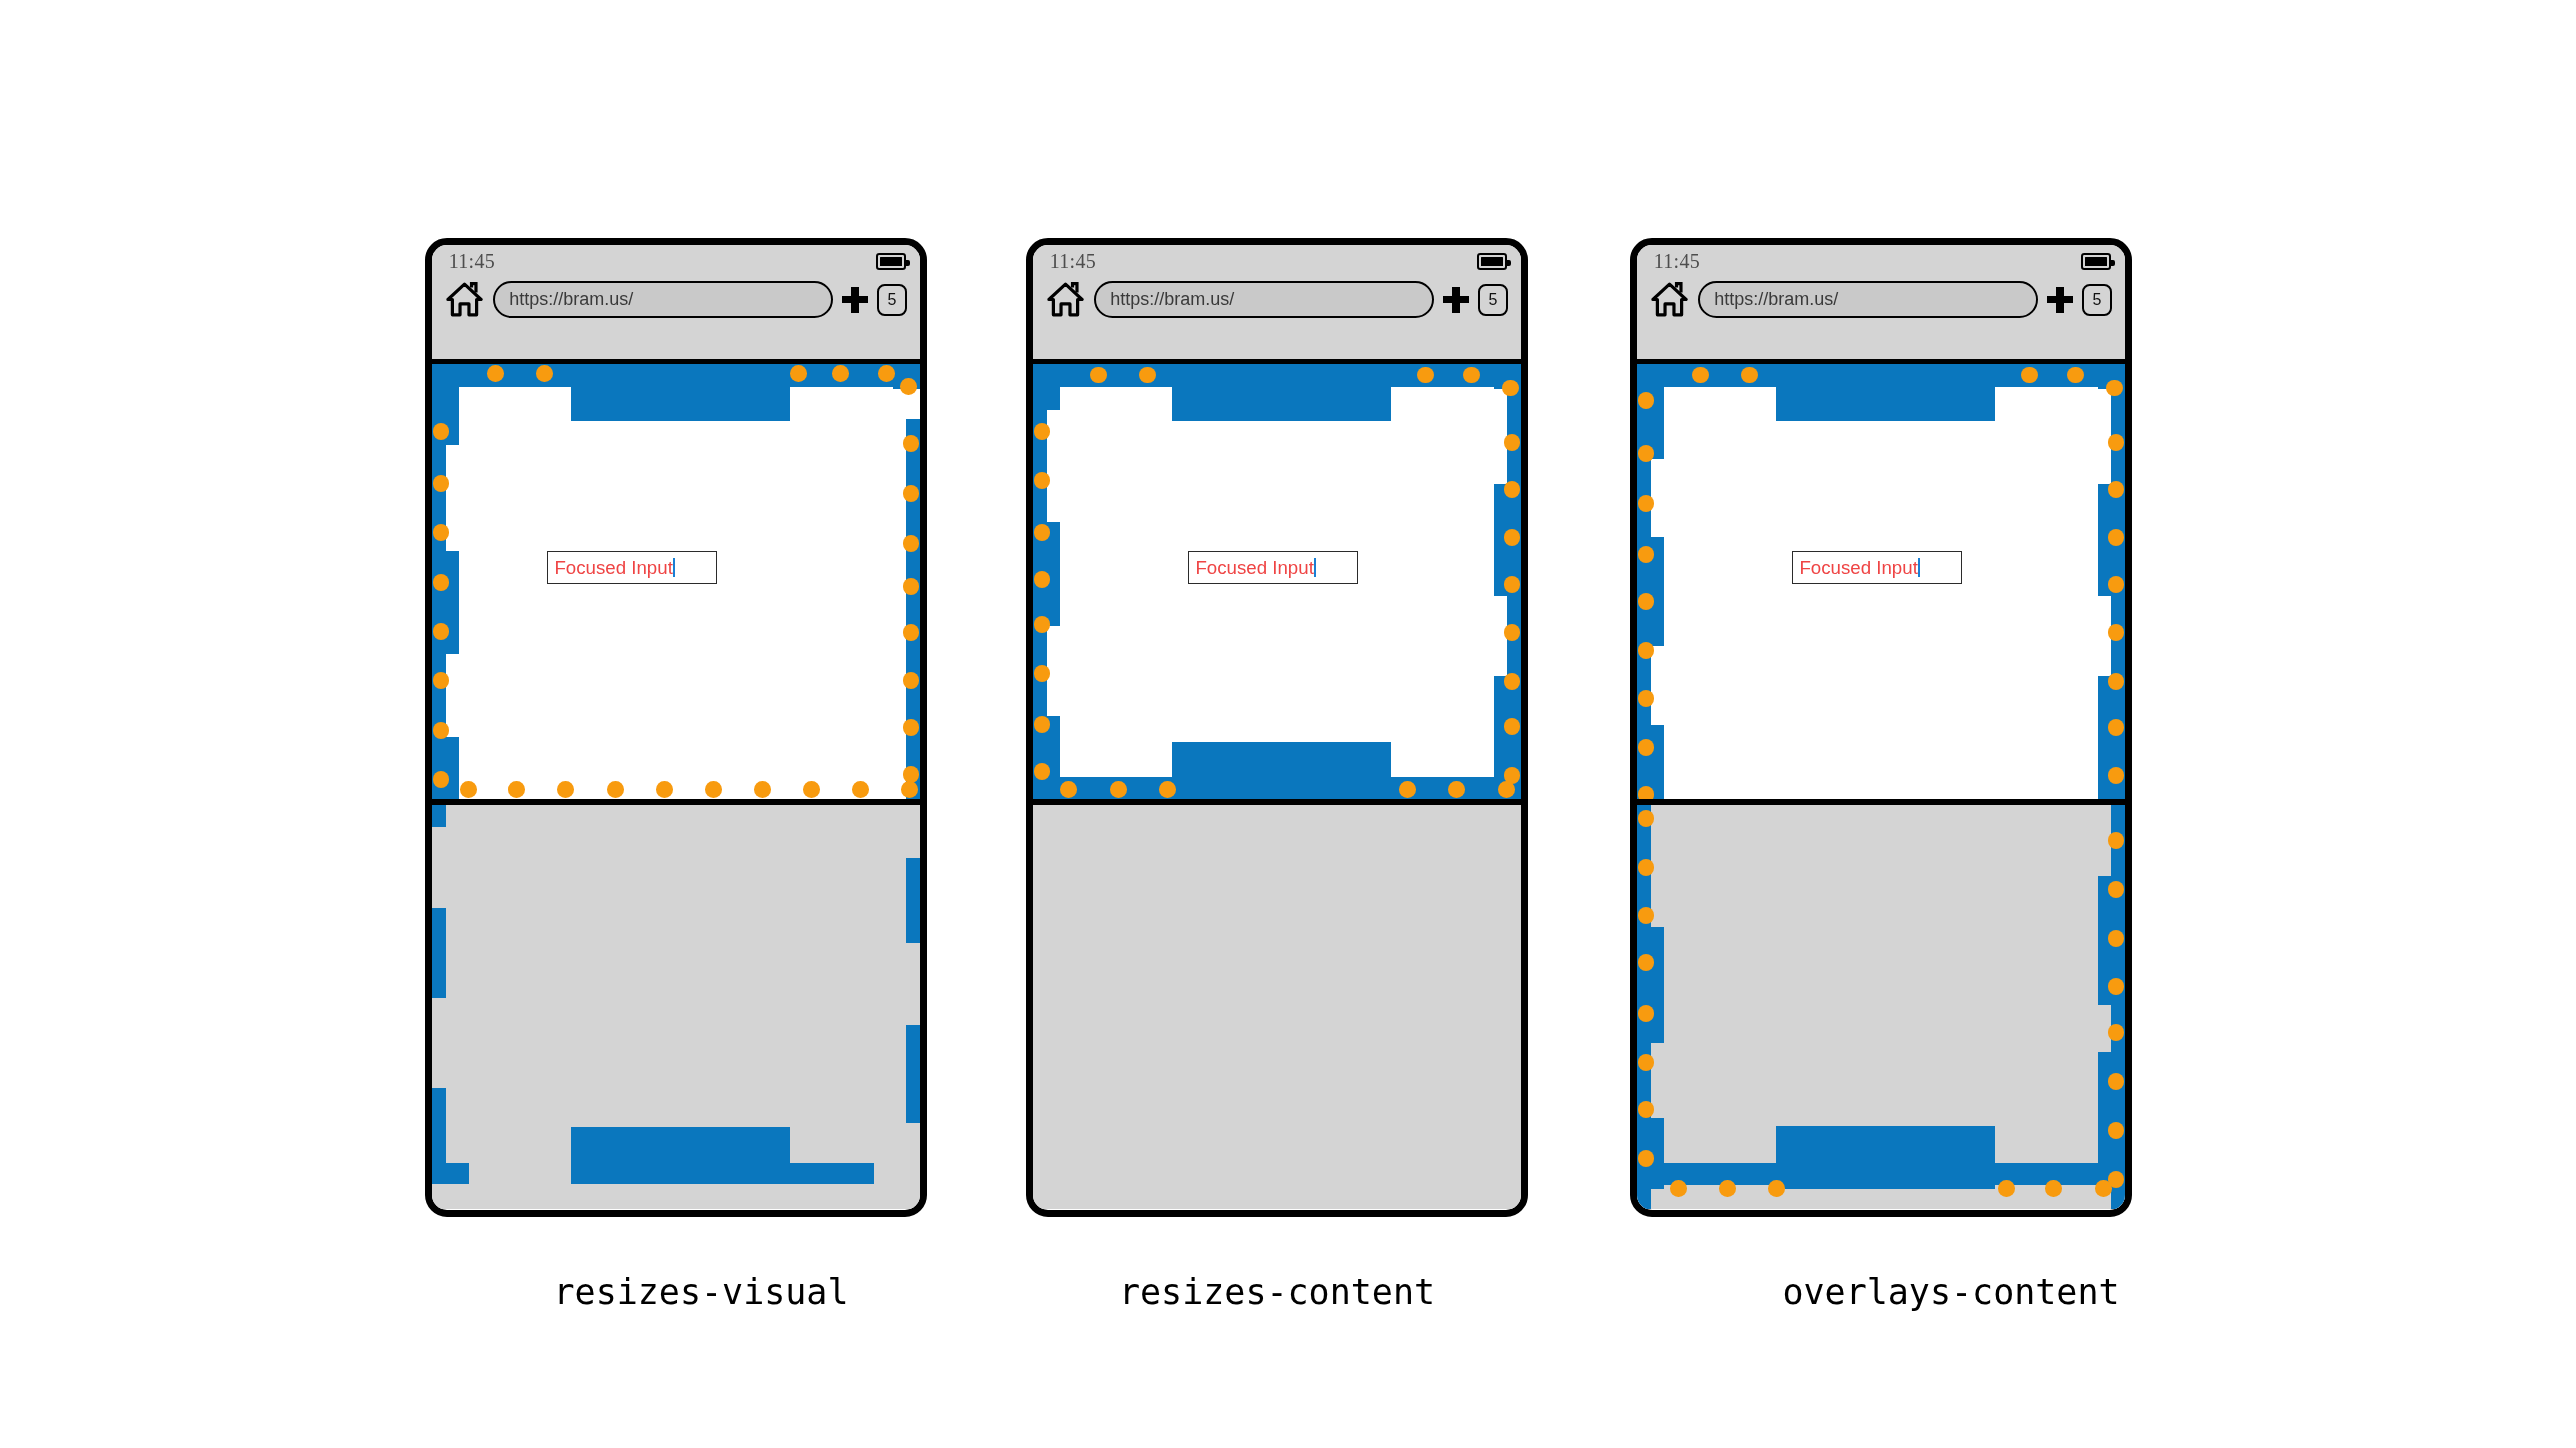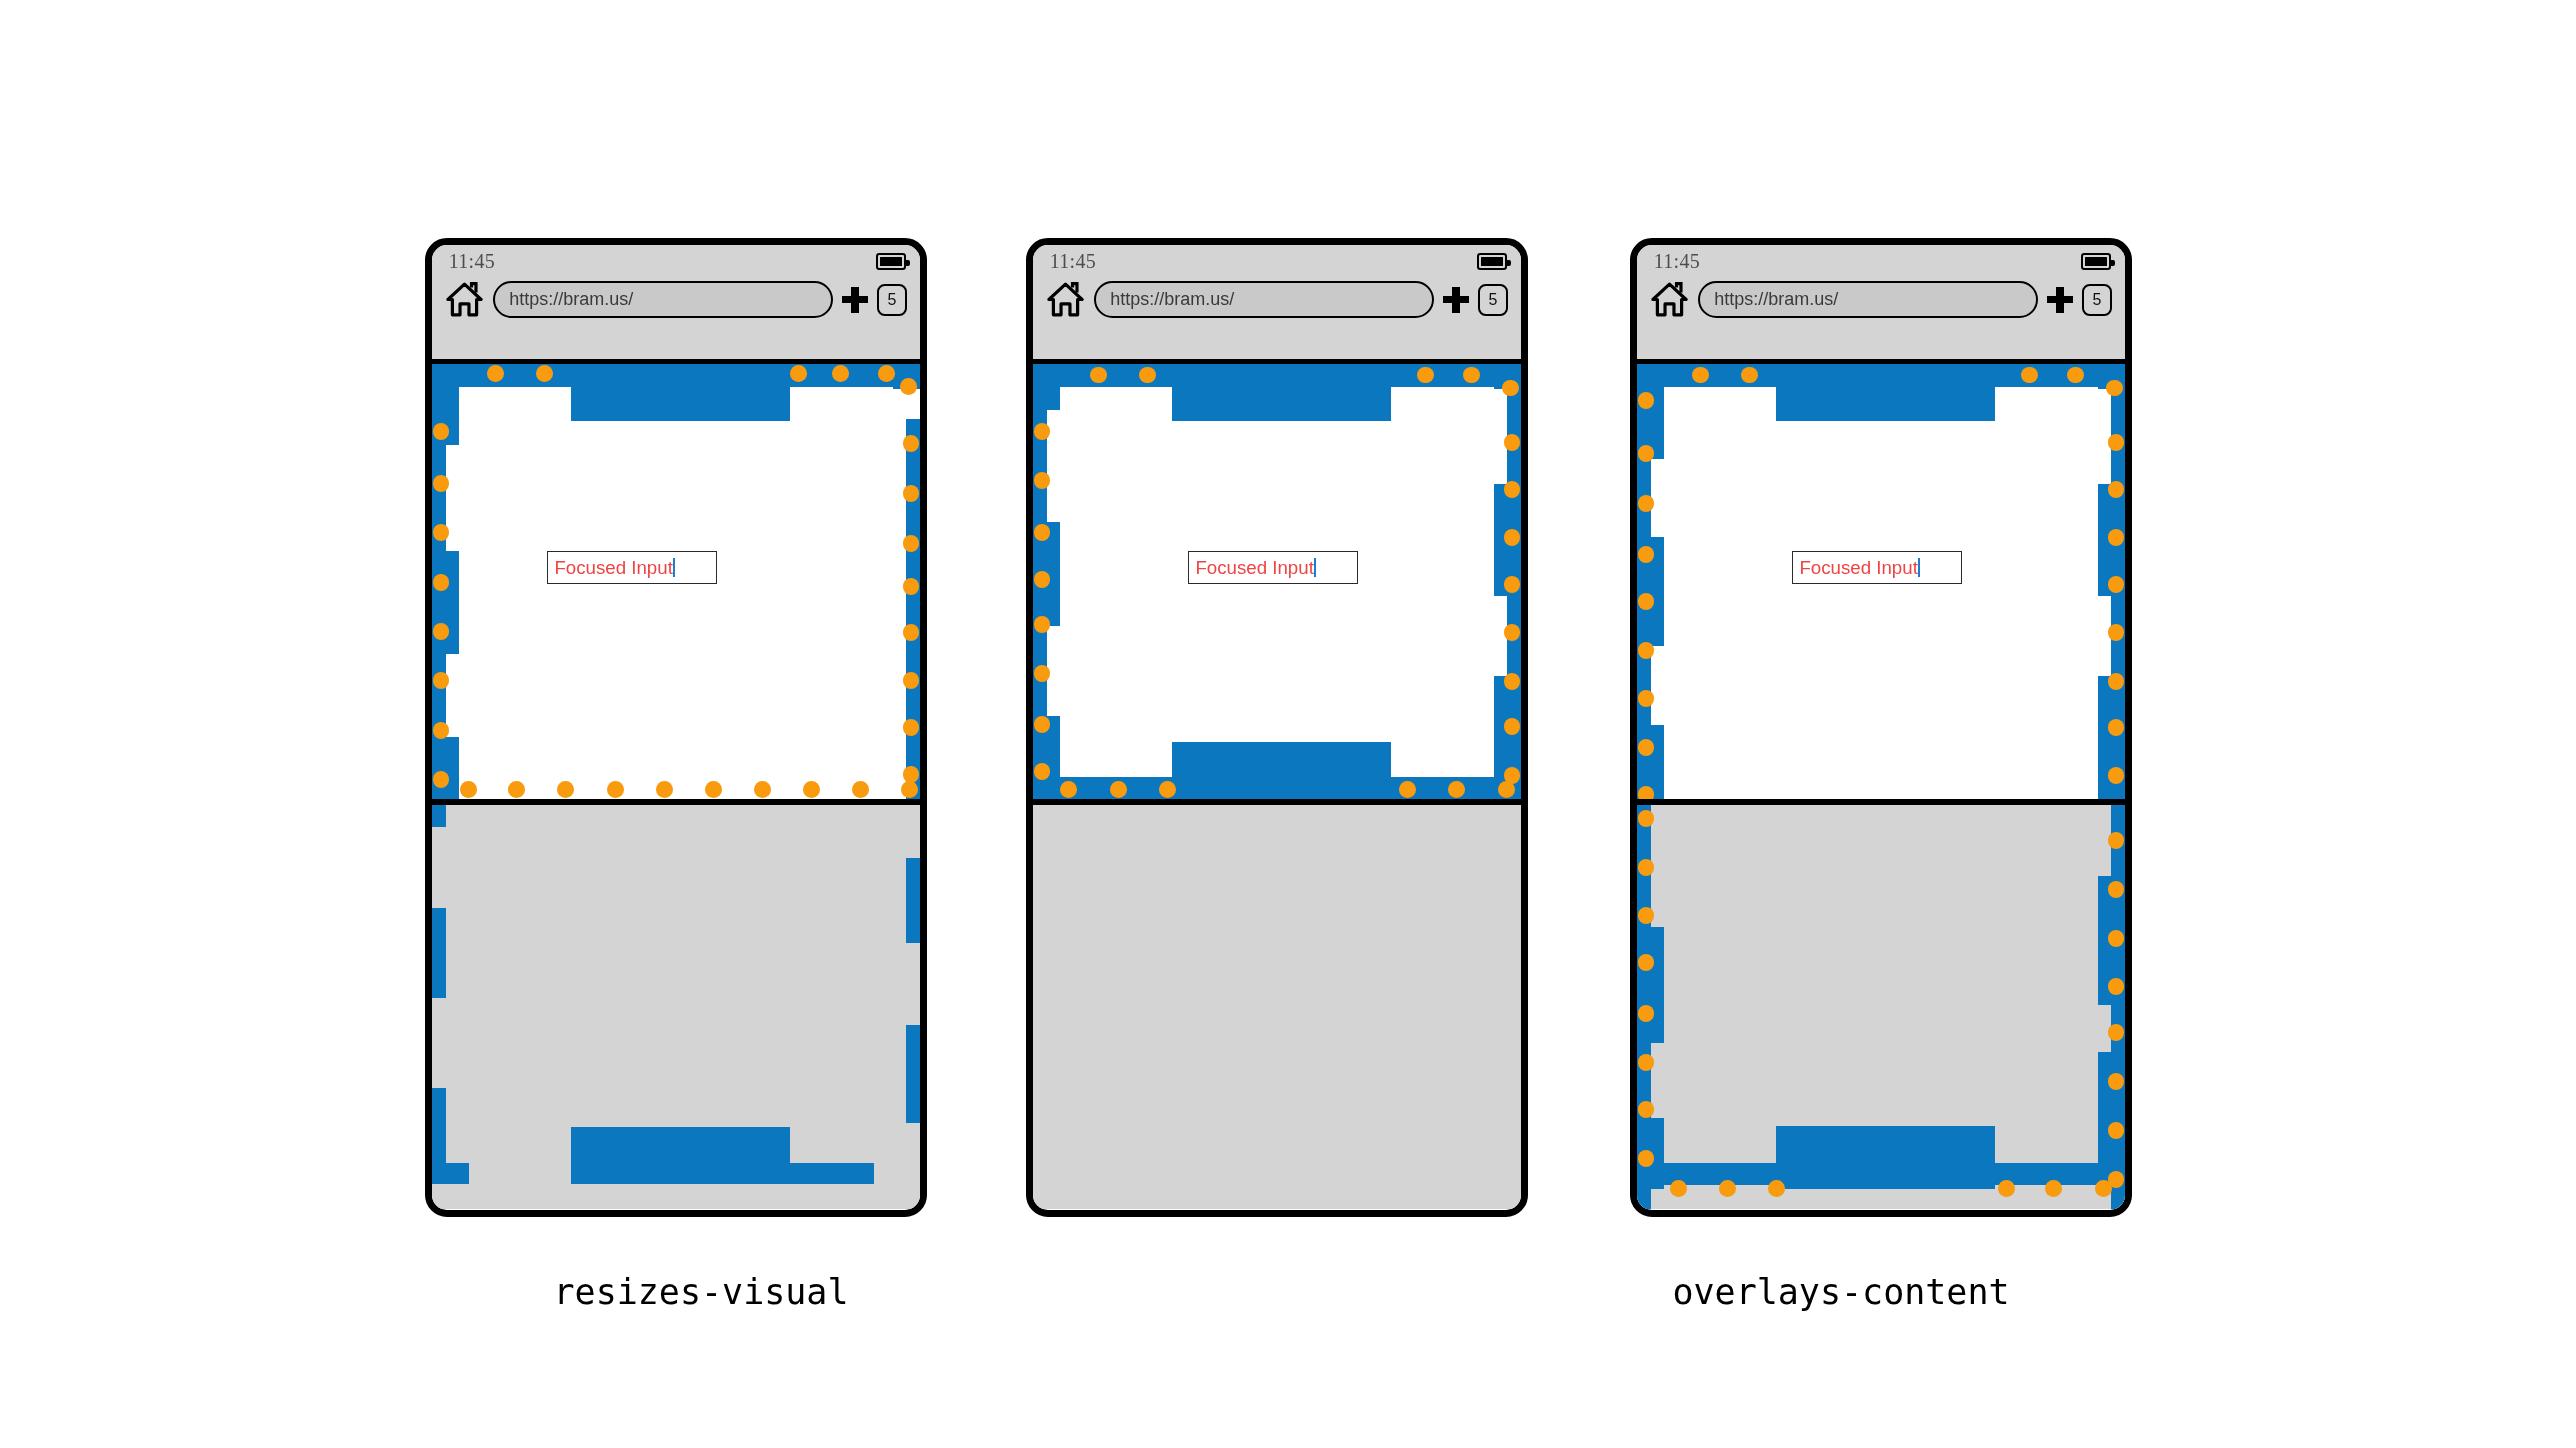--- a/index.html
+++ b/index.html
@@ -123,21 +123,21 @@
   }
 
   
   .caption{
     position:absolute;width:502px;text-align:center;
     font-family:"DejaVu Sans Mono", monospace;
     font-size:35px;color:#000;top:1272px;letter-spacing:0px;
   }
   .caption.c1{left:450px;}
   .caption.c2{left:1026px;}
-  .caption.c3{left:1590px;}
+  .caption.c3{left:1700px;}
 </style>
 </head>
 <body>
 
 <div class="stage">
 
   <div class="phone p1">
 
     <div class="chrome" style="height:119px;">
       <div class="statusbar">
@@ -406,16 +406,17 @@
         <div class="dot" style="left:82px;top:375px;"></div>
         <div class="dot" style="left:131px;top:375px;"></div>
         <div class="dot" style="left:361px;top:375px;"></div>
         <div class="dot" style="left:408px;top:375px;"></div>
         <div class="dot" style="left:458px;top:375px;"></div>
       </div>
     </div>
   </div>
 
   <div class="caption c1">resizes-visual</div>
+  <div class="caption c2">resizes-content</div>
   <div class="caption c3">overlays-content</div>
 
 </div>
 
 
 </body></html>

